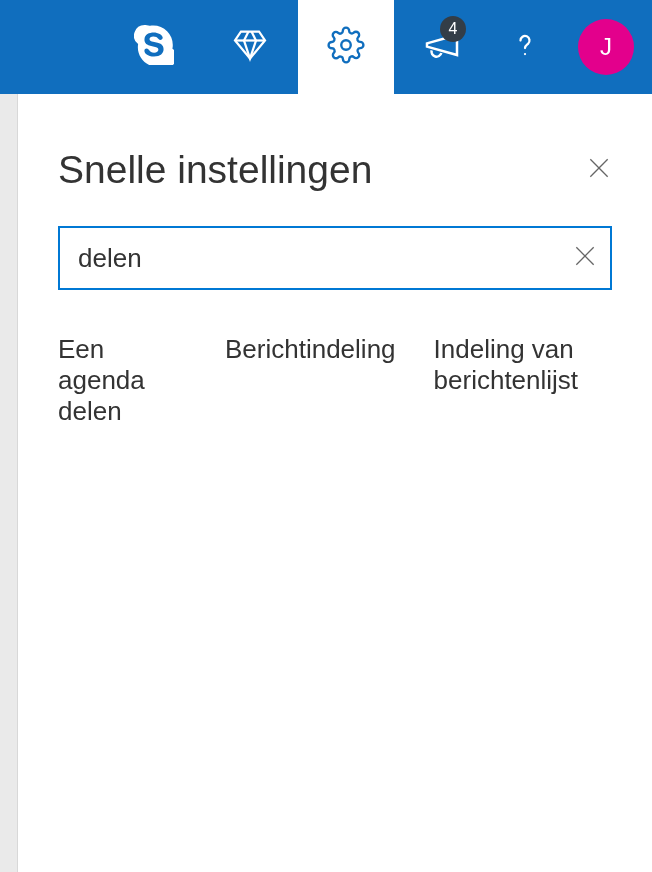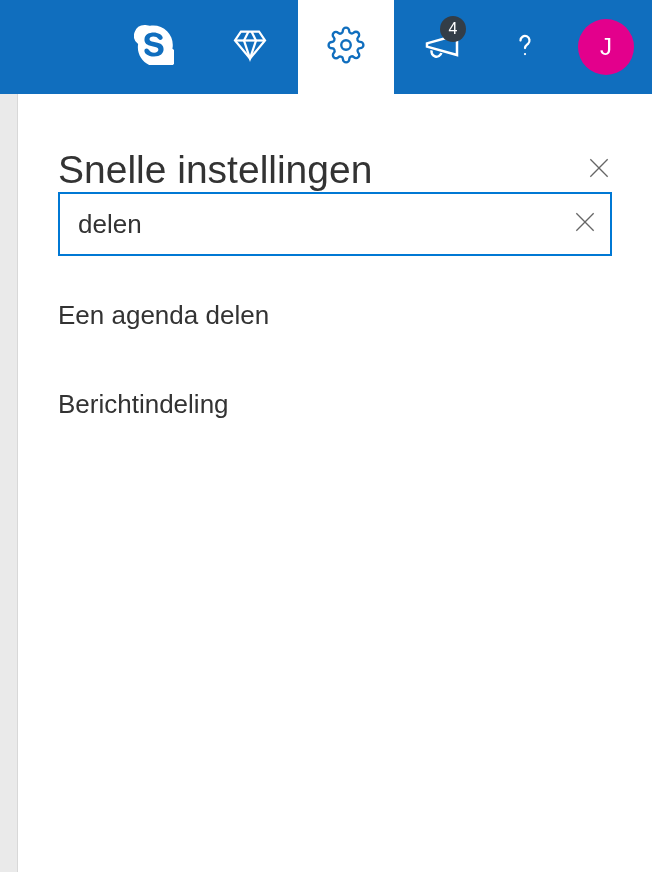--- a/index.html
+++ b/index.html
@@ -71,20 +71,21 @@
       width: 18px;
       height: 778px;
       background: #eaeaea;
       border-right: 1px solid #d8d8d8;
     }
     .panel-header {
       display: flex;
       justify-content: space-between;
       align-items: center;
       padding-top: 54px;
+      padding-bottom: 34px;
     }
     .panel-title {
       font-size: 39px;
       font-weight: 300;
       color: #333;
     }
     .close-icon-btn {
       cursor: pointer;
       color: #666;
     }
@@ -105,22 +106,22 @@
     .clear-btn {
       position: absolute;
       right: 14px;
       top: 50%;
       transform: translateY(-50%);
       cursor: pointer;
       color: #666;
     }
     .results {
       display: flex;
-      flex-direction: column;
-      gap: 58px;
+      flex-direction: row;
+      gap: 38px;
     }
     .result-item {
       font-size: 26px;
       font-weight: 400;
       color: #333;
       cursor: pointer;
     }
   </style>
 </head>
 <body>
@@ -191,14 +192,15 @@
       <svg width="26" height="26" viewBox="0 0 24 24" fill="none" stroke="currentColor" stroke-width="1.2">
           <line x1="4" y1="4" x2="20" y2="20"></line>
           <line x1="20" y1="4" x2="4" y2="20"></line>
         </svg>
     </div>
   </div>
 
   <div class="results">
     <div class="result-item">Een agenda delen</div>
     <div class="result-item">Berichtindeling</div>
+    <div class="result-item">Indeling van berichtenlijst</div>
   </div>
 </div>
 
 </body></html>

